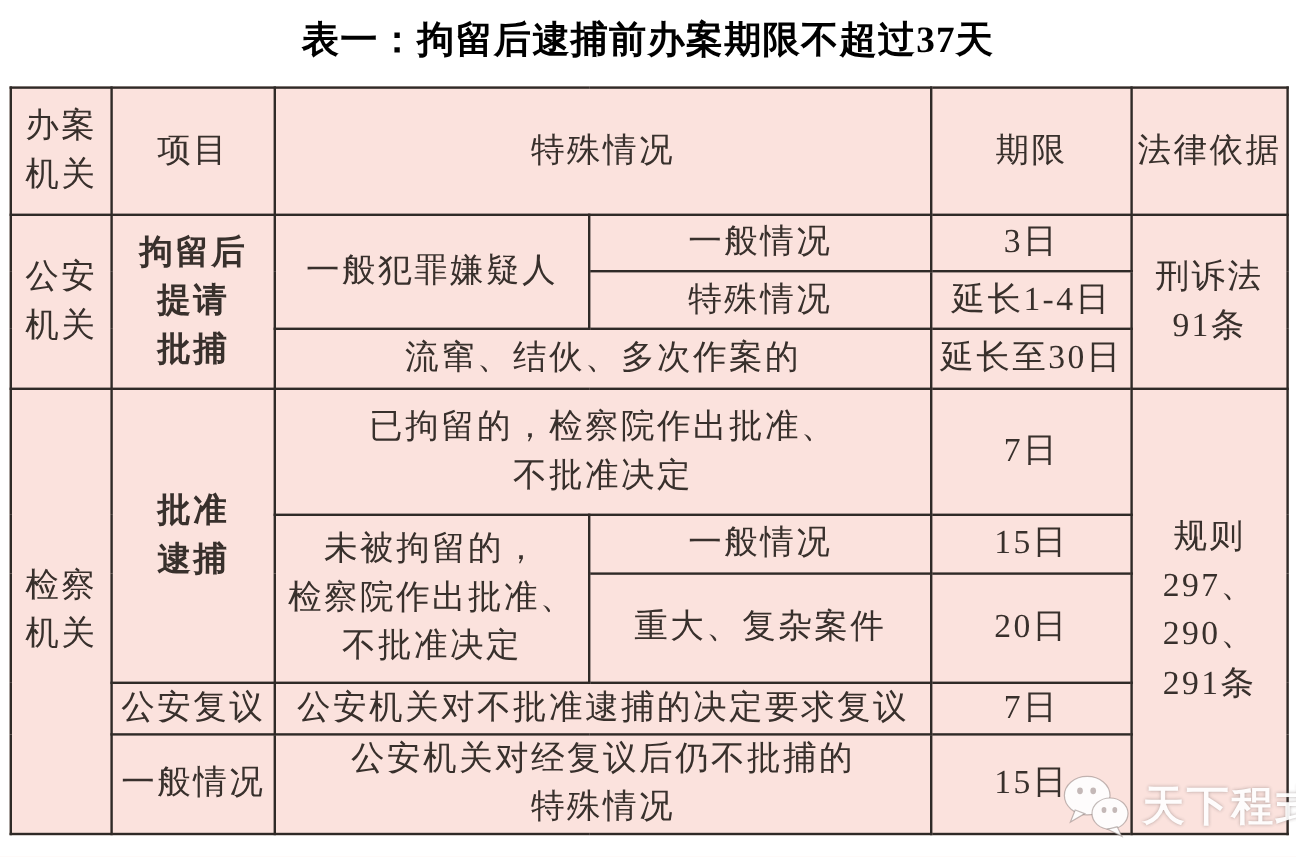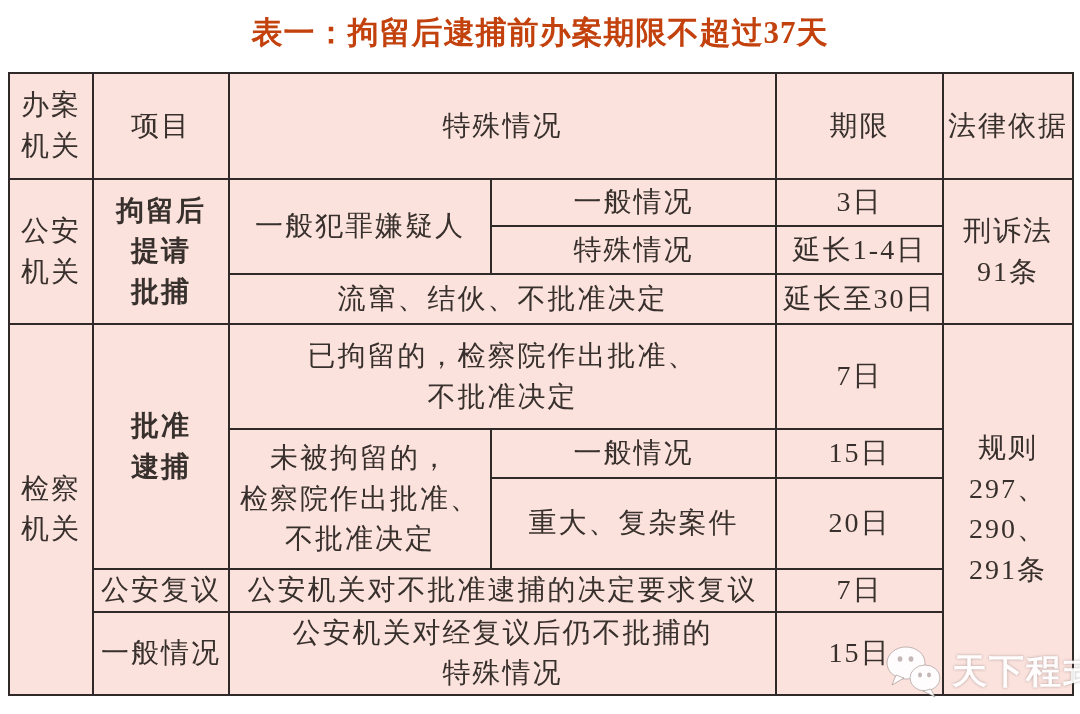--- a/index.html
+++ b/index.html
@@ -10,21 +10,21 @@
   }
   html,body{margin:0;padding:0;}
   body{
     width:1080px;height:714px;position:relative;overflow:hidden;
     background:var(--page-bg);
     font-family:"Liberation Serif","DejaVu Serif",serif;
     color:var(--text);
   }
   .page-title{
     position:absolute;left:0;top:12px;width:1080px;
-    text-align:center;font-size:31px;font-weight:bold;color:#c2410c;
+    text-align:center;font-size:31px;font-weight:bold;color:#000000;
     letter-spacing:1px;
     font-family:"Liberation Serif","DejaVu Serif",serif;
   }
   table.main{
     position:absolute;left:8px;top:72px;
     width:1064px;height:600px;
     border-collapse:collapse;table-layout:fixed;
     background:var(--cell-bg);
   }
   table.main td{
@@ -85,21 +85,21 @@
       <td>一般情况</td>
       <td class="period">3日</td>
       <td rowspan="3" class="legal">刑诉法
 91条</td>
     </tr>
     <tr style="height:48px">
       <td>特殊情况</td>
       <td class="period">延长1-4日</td>
     </tr>
     <tr style="height:50px">
-      <td colspan="2">流窜、结伙、不批准决定</td>
+      <td colspan="2">流窜、结伙、多次作案的</td>
       <td class="period">延长至30日</td>
     </tr>
     <tr style="height:105px">
       <td rowspan="5">检察
 机关</td>
       <td rowspan="3" class="tall">批准
 逮捕</td>
       <td colspan="2">已拘留的，检察院作出批准、
 不批准决定</td>
       <td class="period">7日</td>

